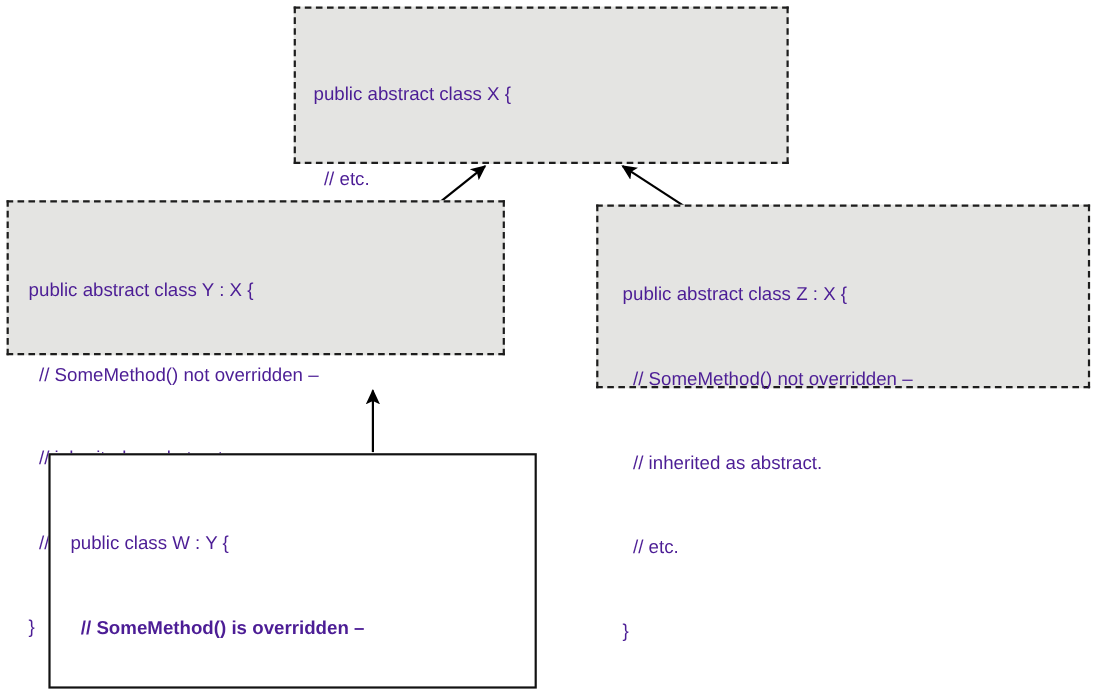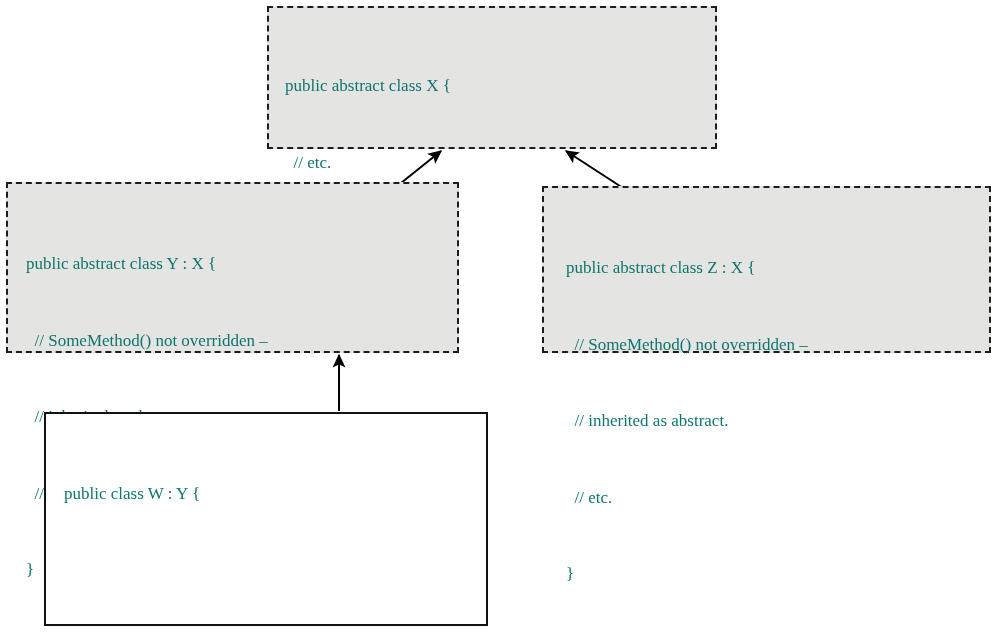--- a/index.html
+++ b/index.html
@@ -20,24 +20,24 @@
     left: 0;
     top: 0;
     width: 1000px;
     height: 633px;
   }
 
   .node {
     position: absolute;
     box-sizing: border-box;
     white-space: pre;
-    font-family: Liberation Serif, serif;
+    font-family: Liberation Sans, sans-serif;
     font-size: 17px;
     line-height: 25.5px;
-    color: #0f766e;
+    color: #4c1d95;
     letter-spacing: 0px;
   }
 
   
   .node.abstract {
     background: #e4e4e2;
     border: 2px dashed #1d1d1d;
   }
 
   
@@ -60,21 +60,21 @@
     left: 267px;
     top: 6px;
     width: 450px;
     height: 143px;
     padding: 14px 0 0 16px;
   }
   #node-y {
     left: 6px;
     top: 182px;
     width: 453px;
-    height: 171px;
+    height: 141px;
     padding: 16px 0 0 18px;
   }
   #node-z {
     left: 542px;
     top: 186px;
     width: 449px;
     height: 167px;
     padding: 16px 0 0 22px;
   }
   #node-w {
@@ -136,20 +136,21 @@
   <div id="node-z" class="node abstract">
     <span class="code-line">public abstract class Z : X {</span>
     <span class="code-line">  // SomeMethod() not overridden –</span>
     <span class="code-line">  // inherited as abstract.</span>
     <span class="code-line">  // etc.</span>
     <span class="code-line">}</span>
   </div>
 
   <div id="node-w" class="node concrete">
     <span class="code-line">public class W : Y {</span>
+    <span class="code-line bold">  // SomeMethod() is overridden –</span>
     
     
     
     
     
   </div>
 
 </div>
 
 </body></html>

